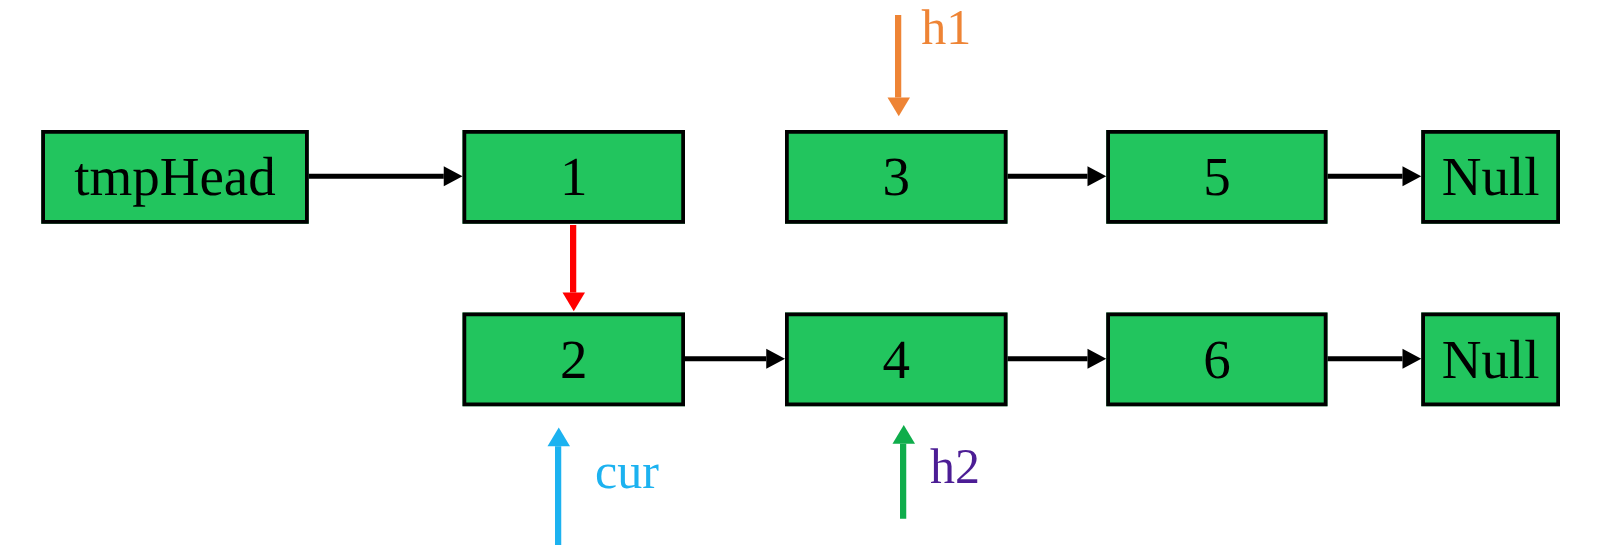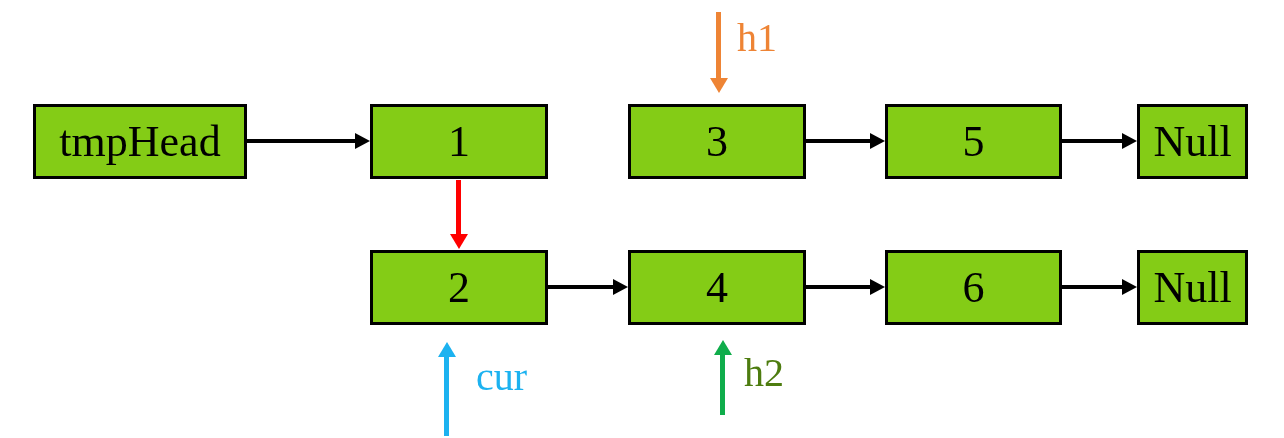--- a/index.html
+++ b/index.html
@@ -7,21 +7,21 @@
     position:relative;
     width:1284px;height:438px;
     background:#ffffff;
     font-family:"Liberation Serif","DejaVu Serif",serif;
     overflow:hidden;
   }
   .box{
     position:absolute;
     box-sizing:border-box;
     border:3px solid #000;
-    background:#84cc16;
+    background:#22c55e;
     display:flex;align-items:center;justify-content:center;
     font-size:44px;color:#000;
   }
   
   .harrow{
     position:absolute;height:4px;background:currentColor;color:#000;
   }
   .harrow::after{
     content:"";position:absolute;right:-15px;top:-6px;width:0;height:0;
     border-left:15px solid currentColor;
@@ -80,21 +80,21 @@
   <div class="harrow" style="left: 247px; top: 139px; width: 108px; color: rgb(0, 0, 0);"></div>
   <div class="harrow" style="left: 806px; top: 139px; width: 64px; color: rgb(0, 0, 0);"></div>
   <div class="harrow" style="left: 1062px; top: 139px; width: 60px; color: rgb(0, 0, 0);"></div>
   <div class="harrow" style="left: 548px; top: 285px; width: 65px; color: rgb(0, 0, 0);"></div>
   <div class="harrow" style="left: 806px; top: 285px; width: 64px; color: rgb(0, 0, 0);"></div>
   <div class="harrow" style="left: 1062px; top: 285px; width: 60px; color: rgb(0, 0, 0);"></div>
 
   <div class="varrow down" style="left: 456px; top: 180px; height: 54px; color: rgb(255, 0, 0);"></div>
 
   <div class="varrow down" style="left: 716px; top: 12px; height: 66px; color: rgb(238, 132, 53);"></div>
-  <div class="pointer-label" style="left: 737px; top: 18px; color: rgb(238, 132, 53);">h1</div>
+  <div class="pointer-label" style="left: 737px; top: 2px; color: rgb(238, 132, 53);">h1</div>
 
   <div class="varrow up" style="left: 444px; top: 357px; height: 79px; color: rgb(28, 178, 240);"></div>
   <div class="pointer-label" style="left: 476px; top: 357px; color: rgb(28, 178, 240);">cur</div>
 
   <div class="varrow up" style="left: 720px; top: 355px; height: 60px; color: rgb(15, 173, 75);"></div>
-  <div class="pointer-label" style="left: 744px; top: 353px; color: #4d7c0f;">h2</div>
+  <div class="pointer-label" style="left: 744px; top: 353px; color: #4c1d95;">h2</div>
 
 </div>
 
 </body></html>

